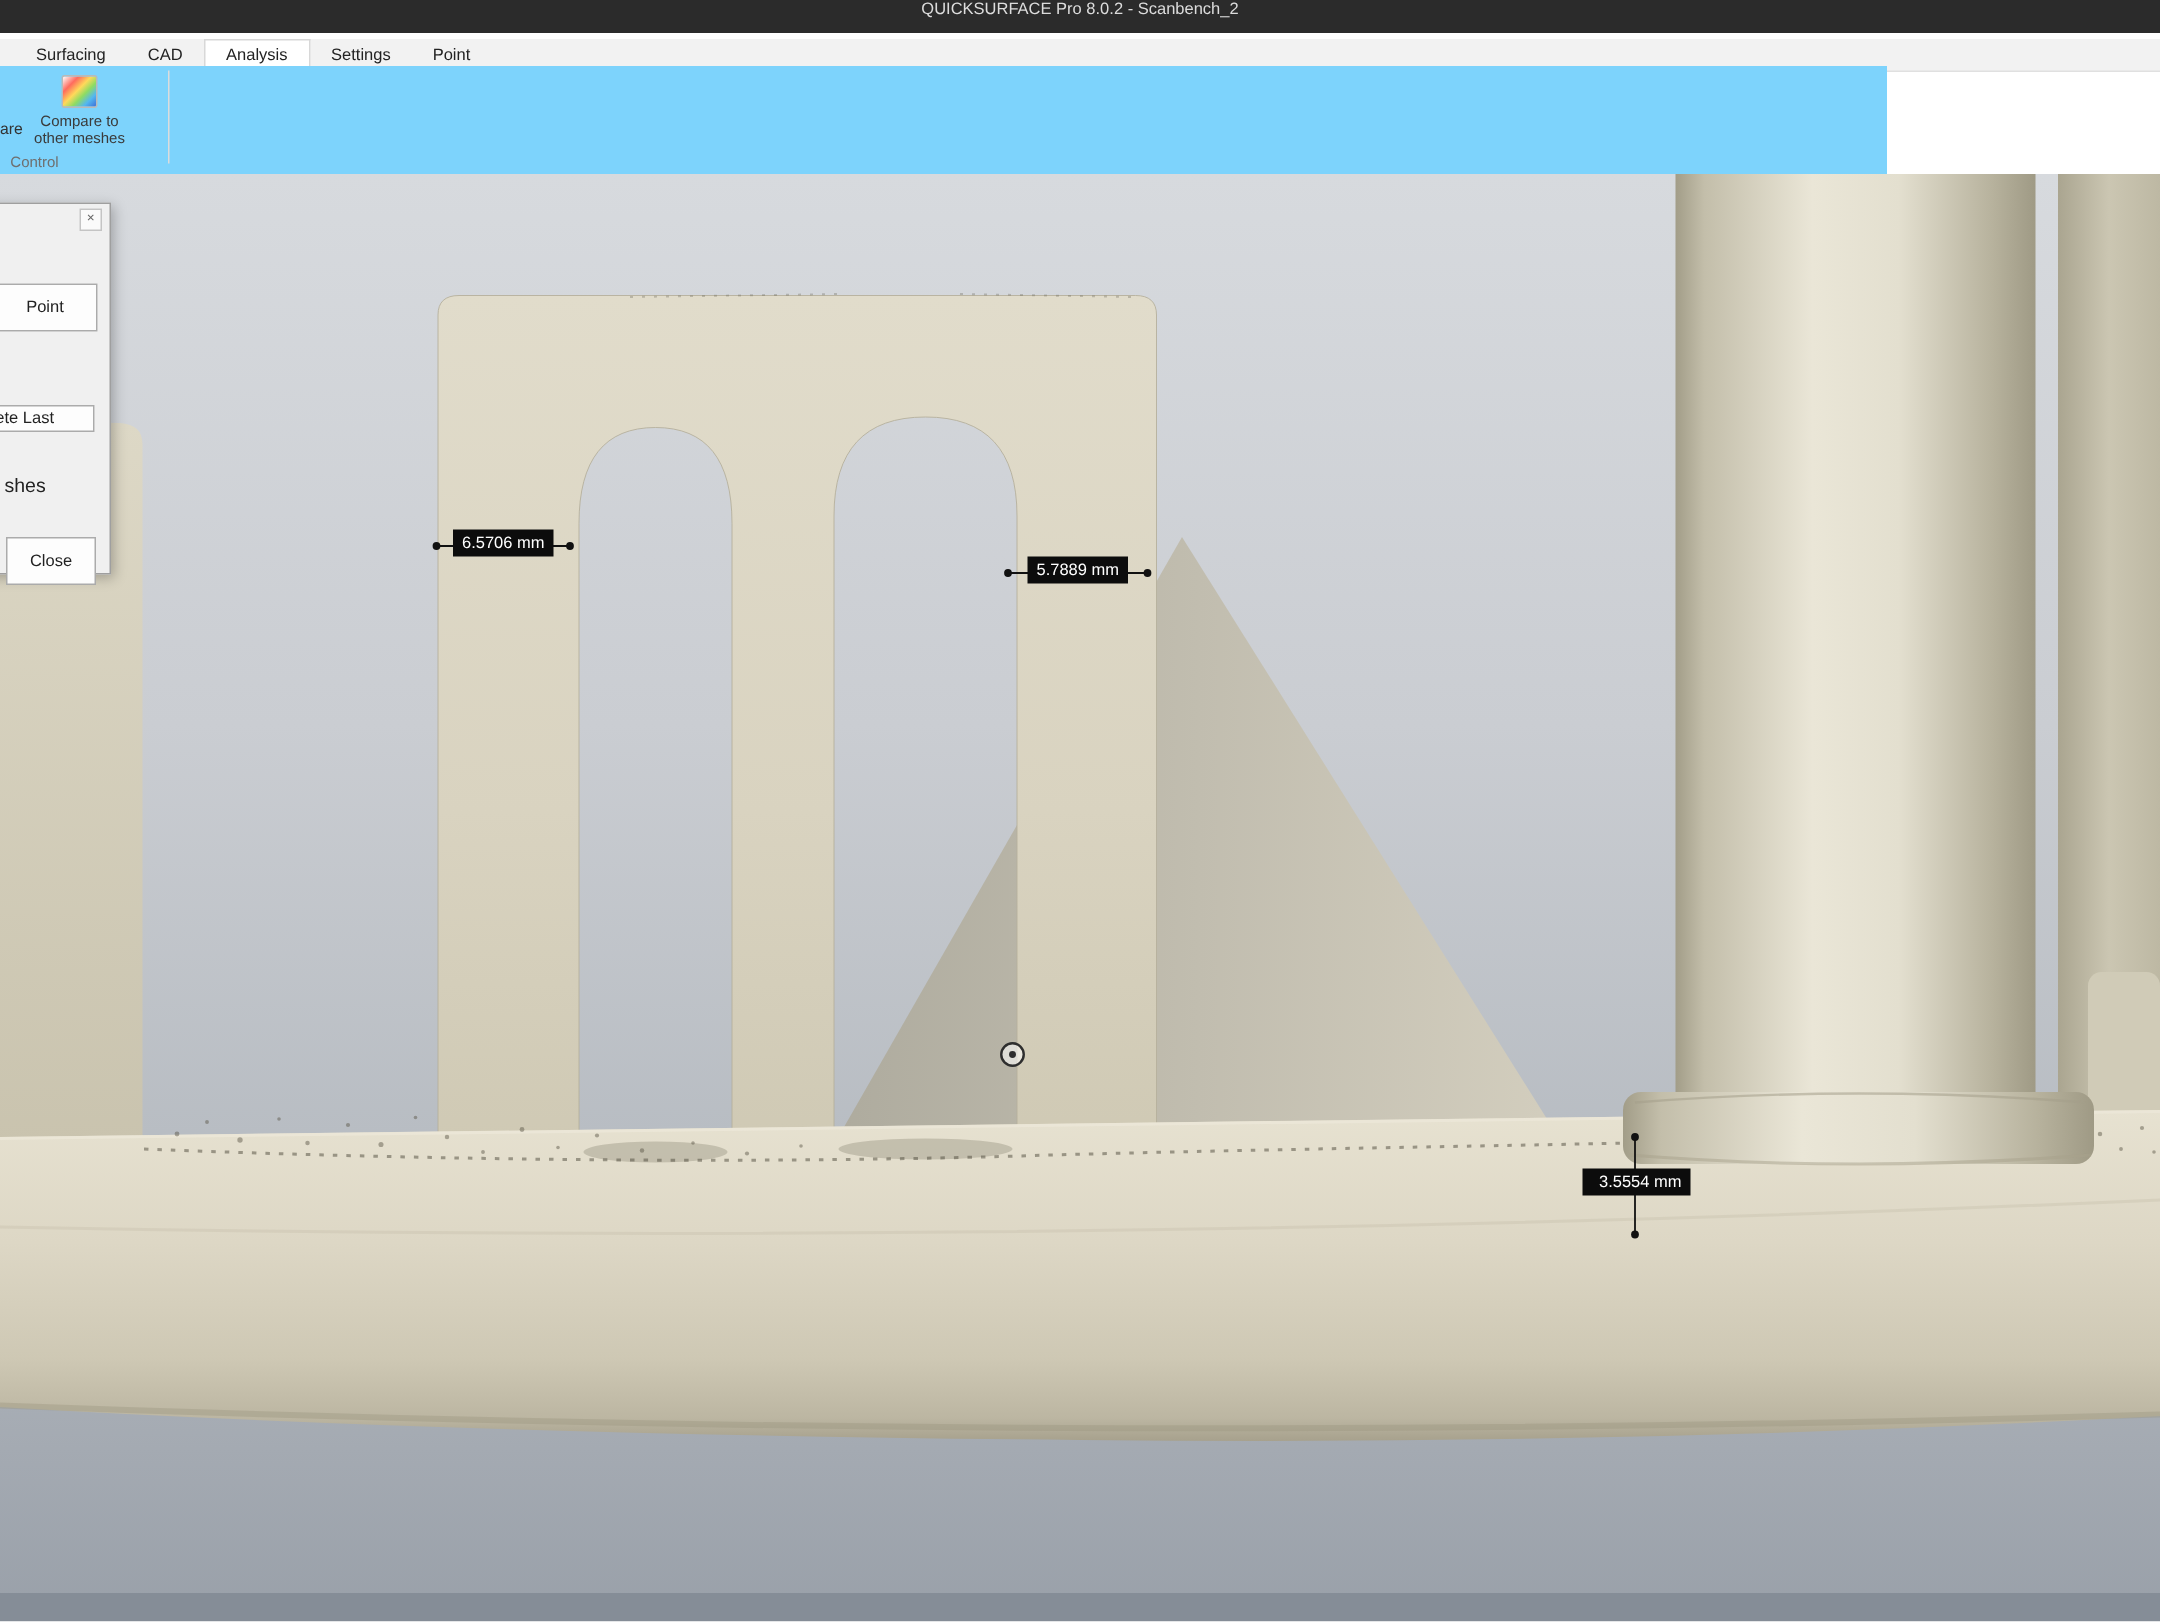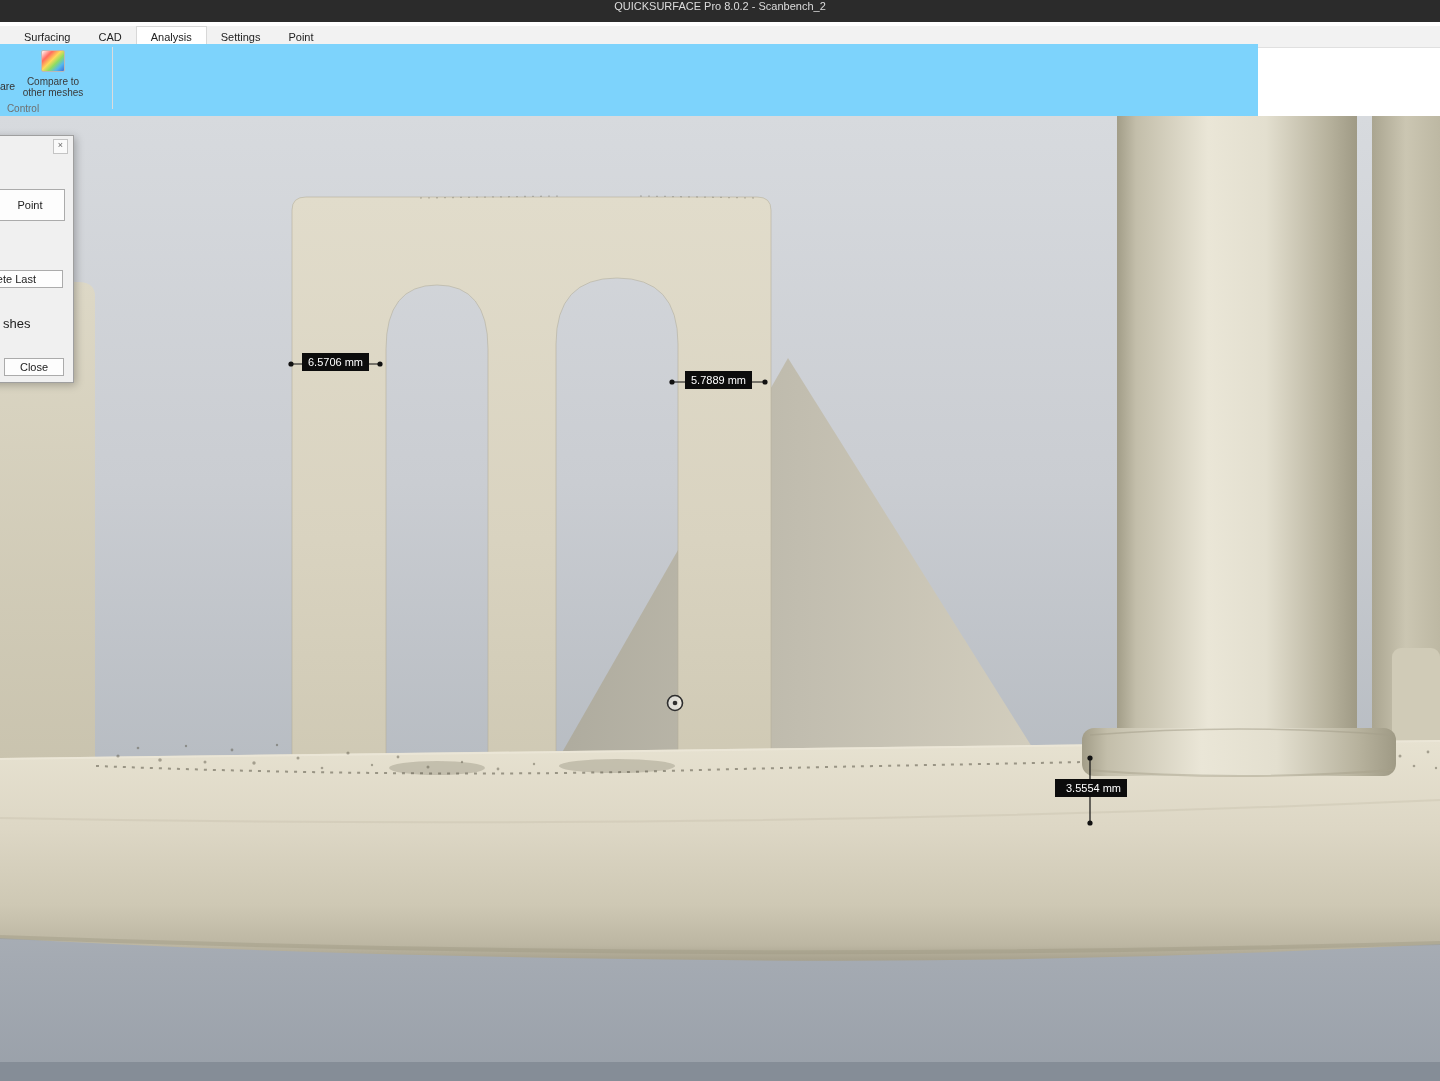--- a/index.html
+++ b/index.html
@@ -59,21 +59,21 @@
     position:absolute;top:3px;right:5px;width:13px;height:13px;border:1px solid #c4c4c4;
     background:#fafafa;color:#666;font-size:9px;line-height:11px;text-align:center;cursor:default;
   }
   .btn{
     position:absolute;background:#fdfdfd;border:1px solid #ababab;font-size:11px;color:#222;
     display:flex;align-items:center;justify-content:center;box-sizing:border-box;cursor:default;
   }
   #btn-point{top:53px;right:8px;width:70px;height:32px;}
   #btn-delete-last{top:134px;right:10px;width:140px;height:18px;justify-content:flex-end;padding-right:26px;}
   #lbl-shes{position:absolute;left:170px;top:180px;font-size:13px;color:#222;}
-  #btn-close{left:171px;top:222px;width:60px;height:18px;}
+  #btn-close{left:171px;top:222px;width:60px;height:32px;}
 </style>
 </head>
 <body>
 
 <div class="titlebar">
   <span>QUICKSURFACE Pro 8.0.2 - Scanbench_2</span>
 </div>
 
 <div class="menubar">
   <div class="tab">Surfacing</div>

